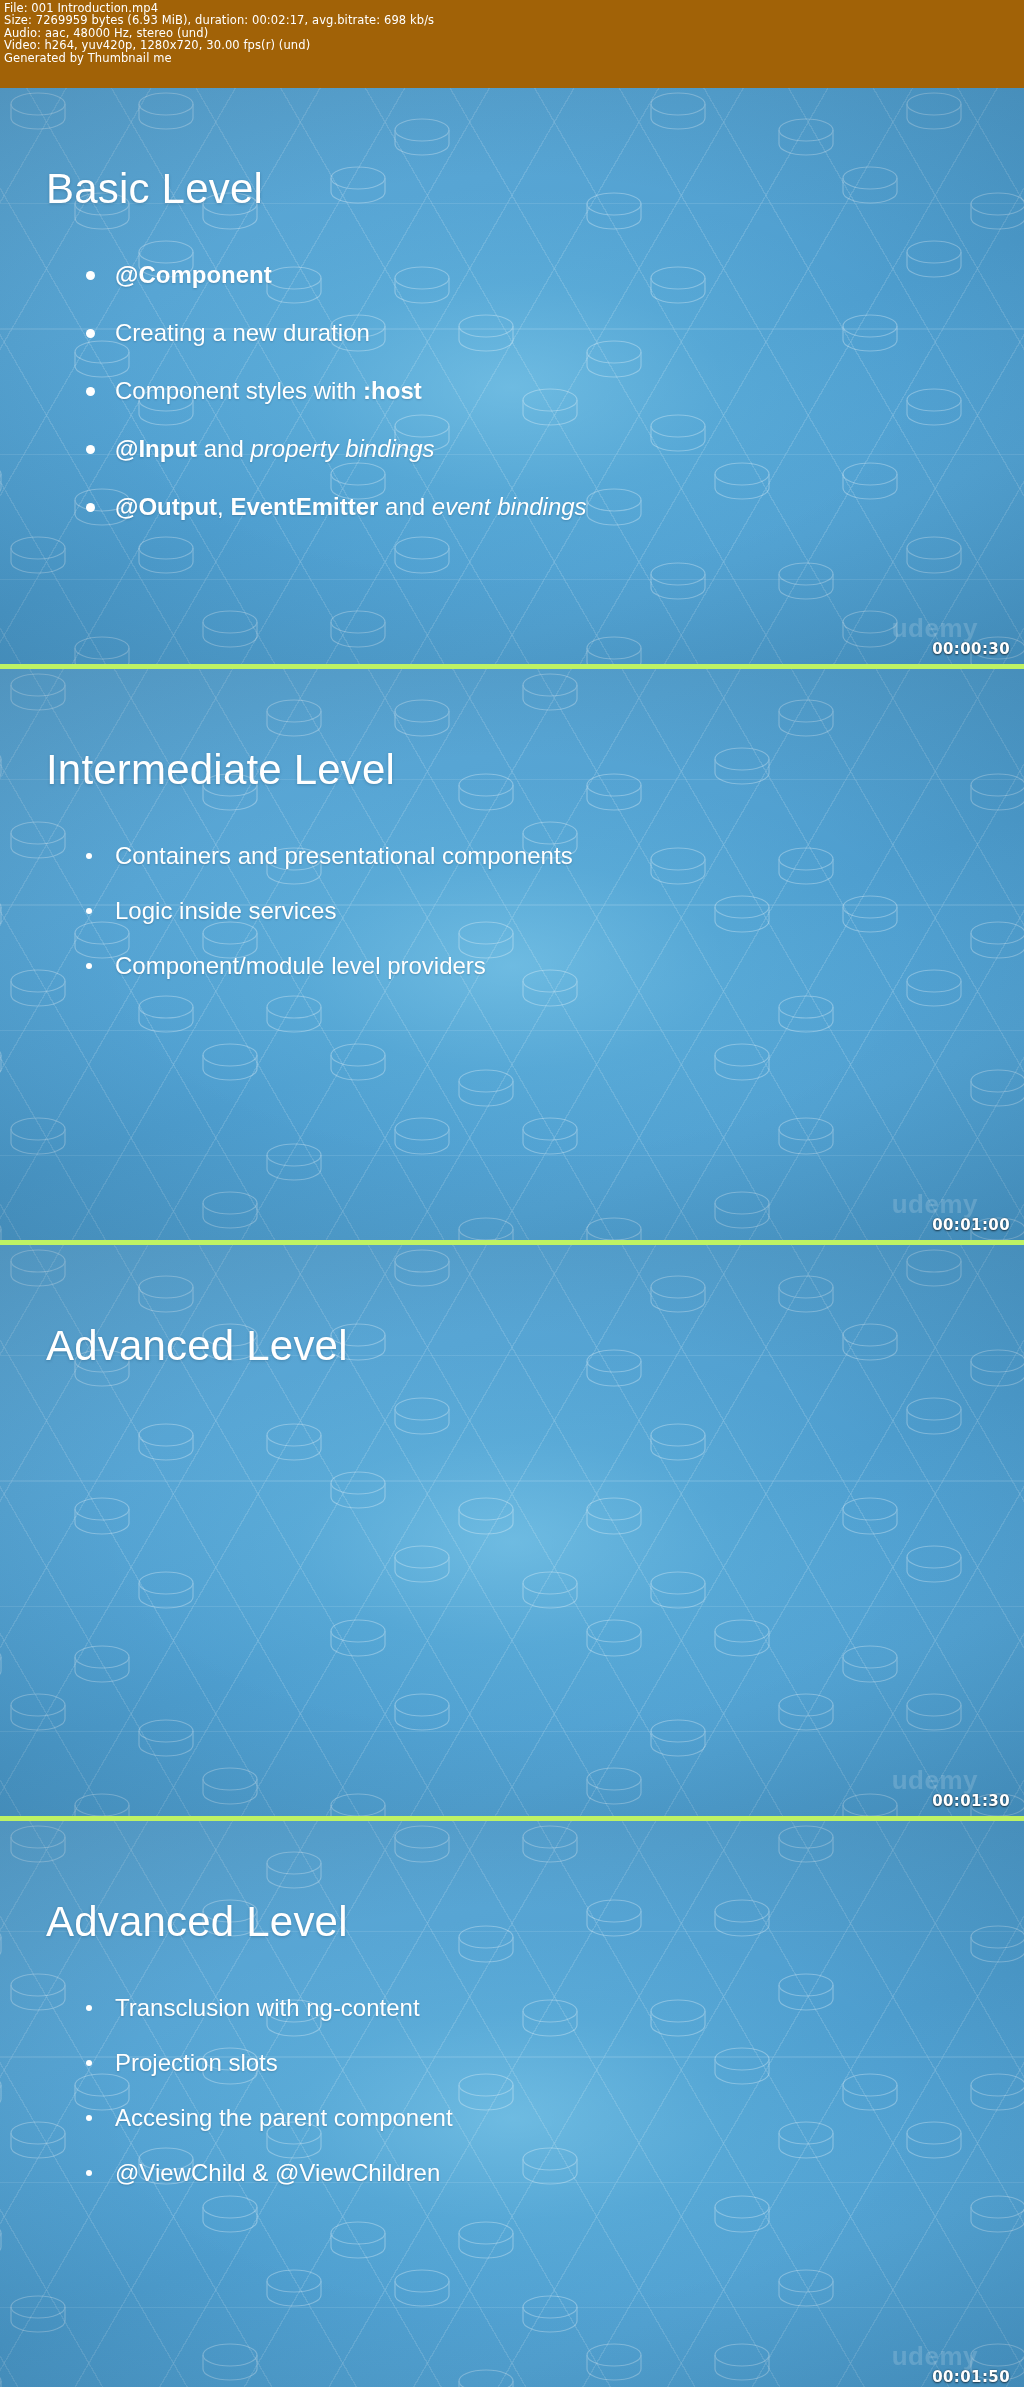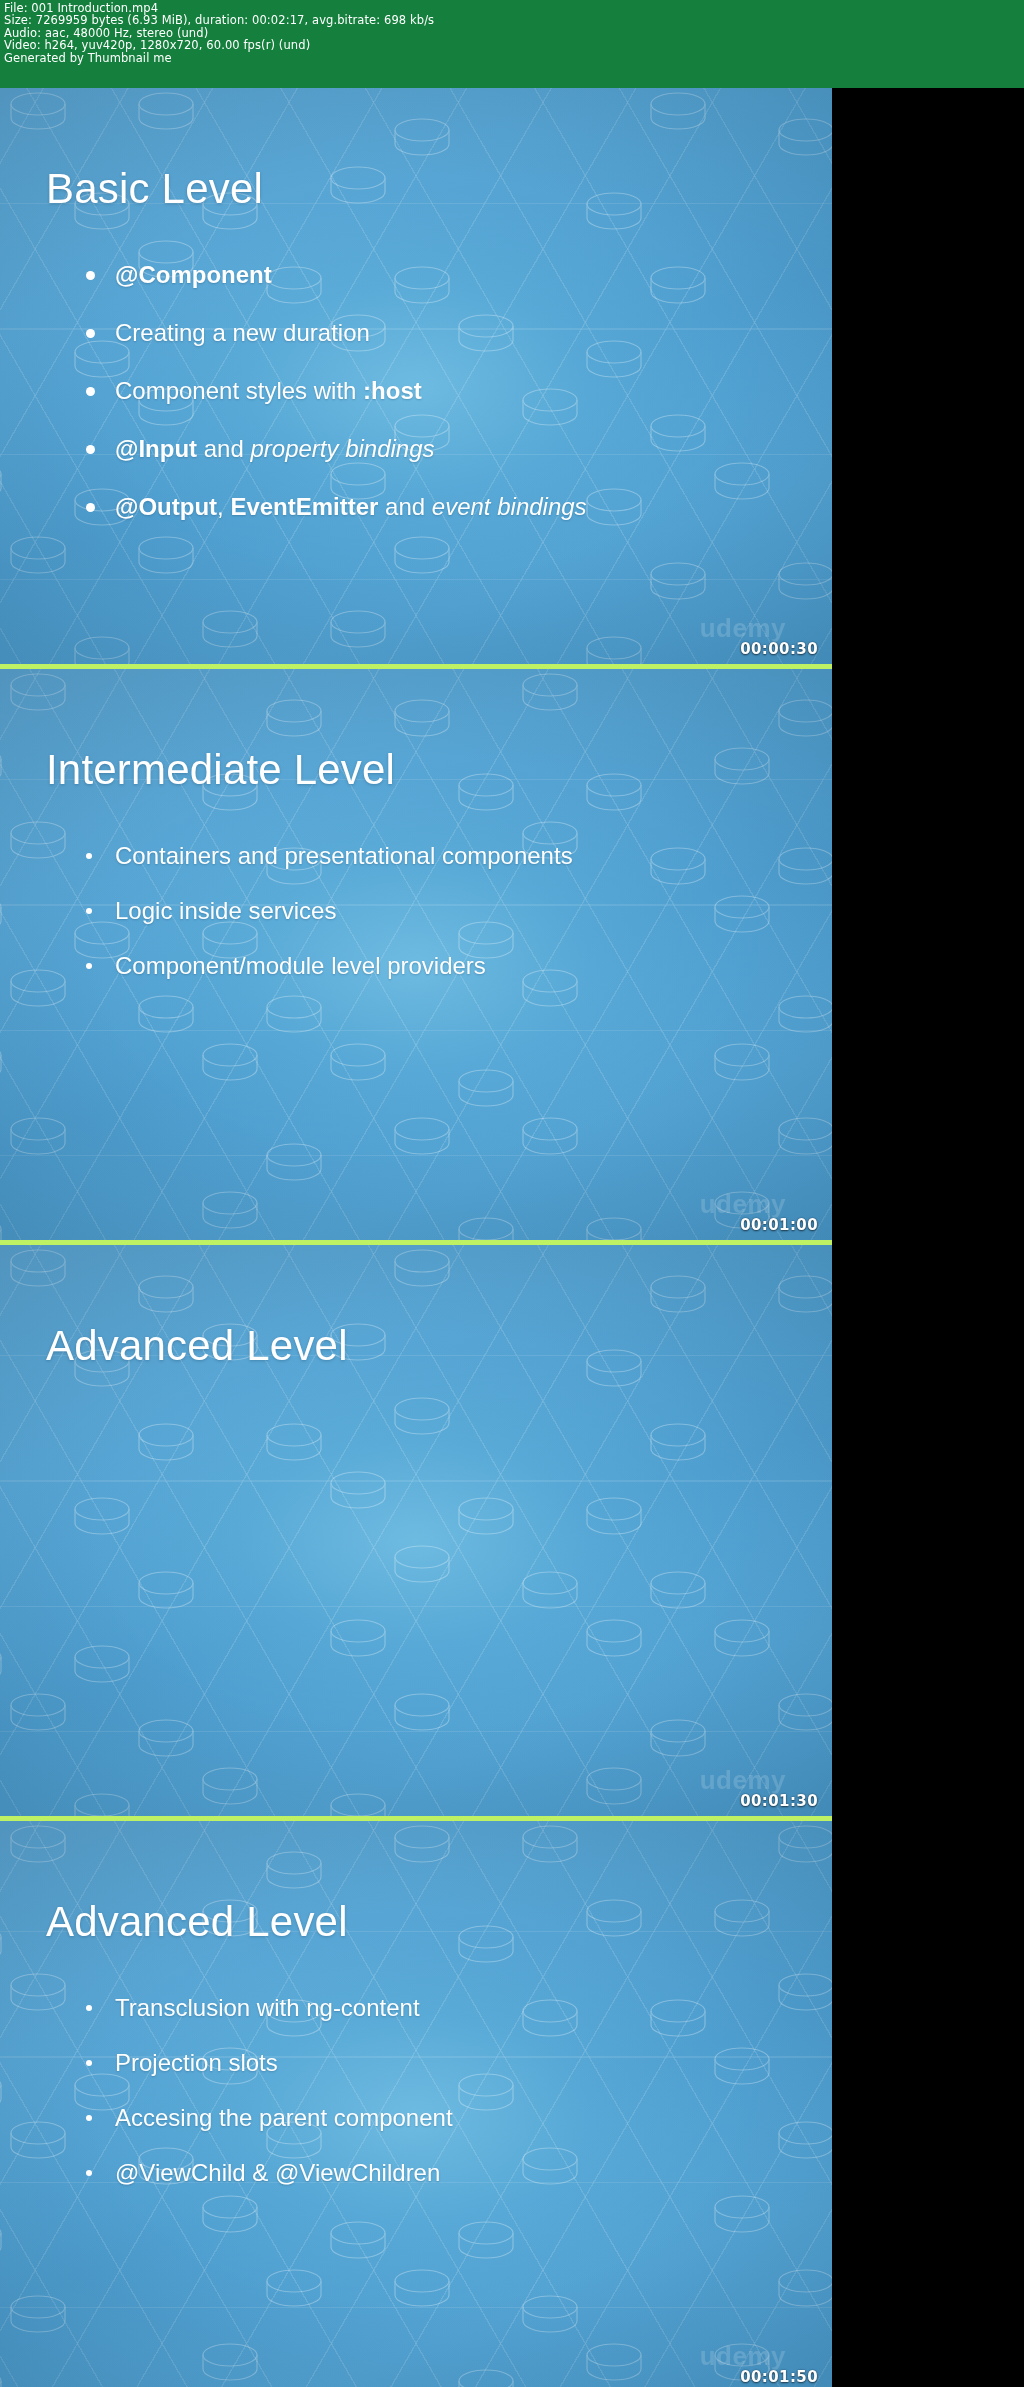--- a/index.html
+++ b/index.html
@@ -5,40 +5,40 @@
   * { margin:0; padding:0; box-sizing:border-box; }
   html, body {
     width:1024px;
     background:#000;
     font-family:"Liberation Sans", sans-serif;
   }
   body { width:1024px; height:2387px; overflow:hidden; position:relative; }
 
   
   #info-header {
-    background:#15803d;
+    background:#a16207;
     color:#ffffff;
     padding:2px 4px 3px 4px;
     font-family:"DejaVu Sans", sans-serif;
     font-size:11.5px;
     line-height:12.4px;
     letter-spacing:0.1px;
     height:88px;
   }
   #info-header div { white-space:nowrap; }
 
   
   #thumb-grid {
     width:1024px;
     display:flex;
     flex-direction:column;
   }
   .slide {
     position:relative;
-    width:832px;
+    width:1024px;
     height:576px;
     overflow:hidden;
     background:#55a8d8;
   }
   .slide + .slide { border-top:5px solid #bef264; }
 
   
   .bg-base {
     position:absolute; inset:0;
     background:
@@ -137,21 +137,21 @@
     letter-spacing:0.5px;
   }
 </style>
 </head>
 <body>
 
 <div id="info-header">
   <div>File: 001 Introduction.mp4</div>
   <div>Size: 7269959 bytes (6.93 MiB), duration: 00:02:17, avg.bitrate: 698 kb/s</div>
   <div>Audio: aac, 48000 Hz, stereo (und)</div>
-  <div>Video: h264, yuv420p, 1280x720, 60.00 fps(r) (und)</div>
+  <div>Video: h264, yuv420p, 1280x720, 30.00 fps(r) (und)</div>
   <div>Generated by Thumbnail me</div>
 </div>
 
 <div id="thumb-grid">
     <div class="slide">
       <div class="bg-base"></div>
       <div class="bg-iso"></div>
       <div class="bg-studs"><svg xmlns="http://www.w3.org/2000/svg" width="1024" height="576" viewBox="0 0 1024 576">
           <g stroke="#ffffff" stroke-width="1.2" fill="none" opacity="0.85">
             <ellipse cx="-26" cy="-58" rx="27" ry="11"></ellipse>

